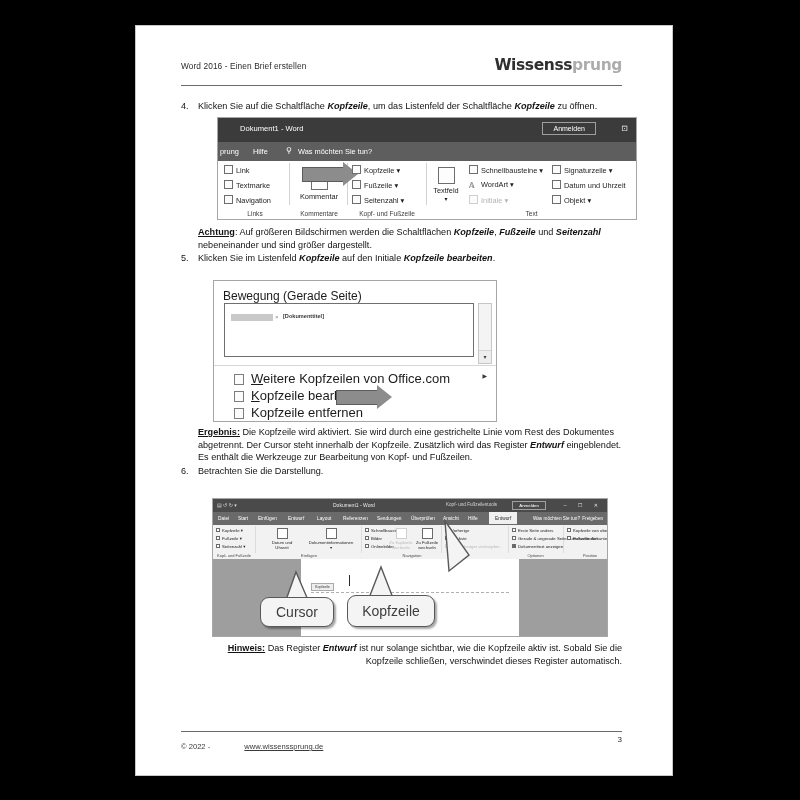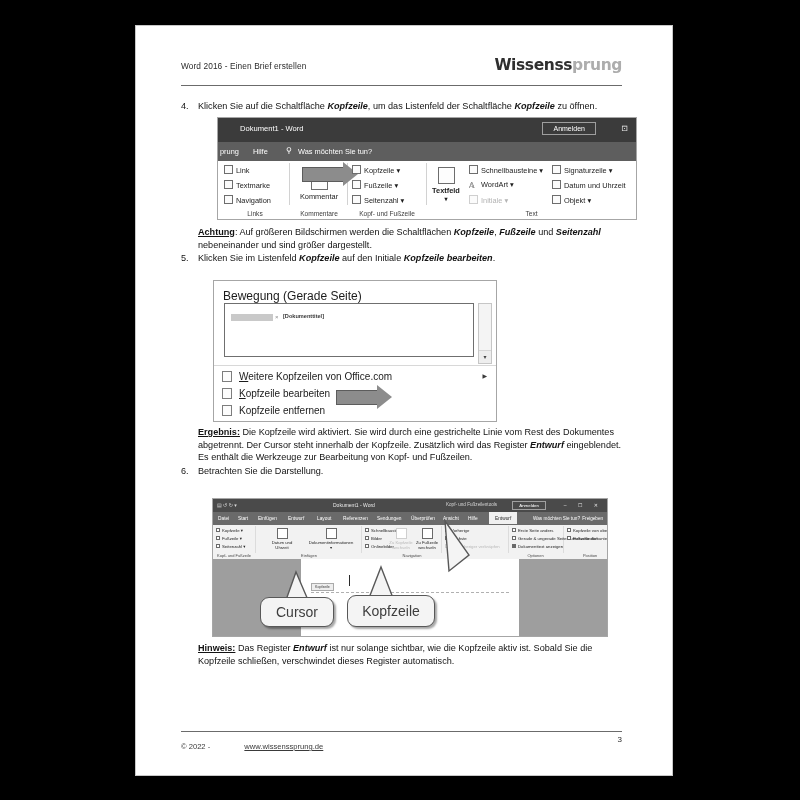--- a/index.html
+++ b/index.html
@@ -230,22 +230,22 @@
     position: absolute; left: 0; right: 0; bottom: 0; height: 12px;
     border-top: 1px solid #d6d6d6;
     background: #eeeeee;
     font-size: 6px; color: #444; text-align: center; line-height: 12px;
   }
   .s2-divider {
     position: absolute; left: 0; right: 0; top: 84px; height: 1px;
     background: #d8d8d8;
   }
   .s2-menu-item {
-    position: absolute; left: 8px;
-    font-size: 10px; color: #1b1b1b;
+    position: absolute; left: 20px;
+    font-size: 13px; color: #1b1b1b;
     white-space: nowrap;
   }
   .s2-menu-item u { text-decoration: underline; }
   .s2-mico {
     display: inline-block;
     width: 10px; height: 11px;
     border: 1px solid #7d7d7d;
     background: #fcfcfc;
     vertical-align: -2px;
     margin-right: 7px;
@@ -417,21 +417,21 @@
       </div>
       <div class="grp-label" style="left:73px; width:56px;">Kommentare</div>
 
       <div class="arrow-right" style="left:84px; top:6px; width:40px;"></div>
 
       <div class="rb-item" style="left:134px; top:4px;"><span class="ico"></span><span>Kopfzeile ▾</span></div>
       <div class="rb-item" style="left:134px; top:19px;"><span class="ico"></span><span>Fußzeile ▾</span></div>
       <div class="rb-item" style="left:134px; top:34px;"><span class="ico"></span><span>Seitenzahl ▾</span></div>
       <div class="grp-label" style="left:131px; width:76px;">Kopf- und Fußzeile</div>
 
-      <div class="big-btn" style="left:211px; top:6px; width:34px;font-weight:bold;">
+      <div class="big-btn" style="left:211px; top:6px; width:34px;">
         <span class="bicon"></span>
         <span>Textfeld</span>
         <span style="display:block; font-size:6px;">▾</span>
       </div>
       <div class="rb-item" style="left:251px; top:4px;"><span class="ico"></span><span>Schnellbausteine ▾</span></div>
       <div class="rb-item" style="left:251px; top:19px;"><span class="ico nb">𝔸</span><span>WordArt ▾</span></div>
       <div class="rb-item dim" style="left:251px; top:34px;"><span class="ico" style="border-color:#cfcfcf;"></span><span>Initiale ▾</span></div>
 
       <div class="rb-item" style="left:334px; top:4px;"><span class="ico"></span><span>Signaturzeile  ▾</span></div>
       <div class="rb-item" style="left:334px; top:19px;"><span class="ico"></span><span>Datum und Uhrzeit</span></div>
@@ -571,21 +571,21 @@
     </svg>
 
     <div class="callout" id="co-cursor">
       <span>Cursor</span>
     </div>
     <div class="callout" id="co-kopf">
       <span>Kopfzeile</span>
     </div>
   </div>
 
-  <div class="body-text" style="left:62px; top:616px; width:424px;">
+  <div class="body-text" style="left:62px; top:616px; width:424px;text-align:right;">
     <span class="bu">Hinweis:</span><span> Das Register </span><span class="bi">Entwurf</span><span> ist nur solange sichtbar, wie die Kopfzeile aktiv ist. Sobald Sie die Kopfzeile schließen, verschwindet dieses Register automatisch.</span>
   </div>
 
   <div class="doc-footer">
     <span class="ftxt"><span>© 2022 - </span><u>www.wissenssprung.de</u></span>
     <span class="fpage">3</span>
   </div>
 
 </div>
 

